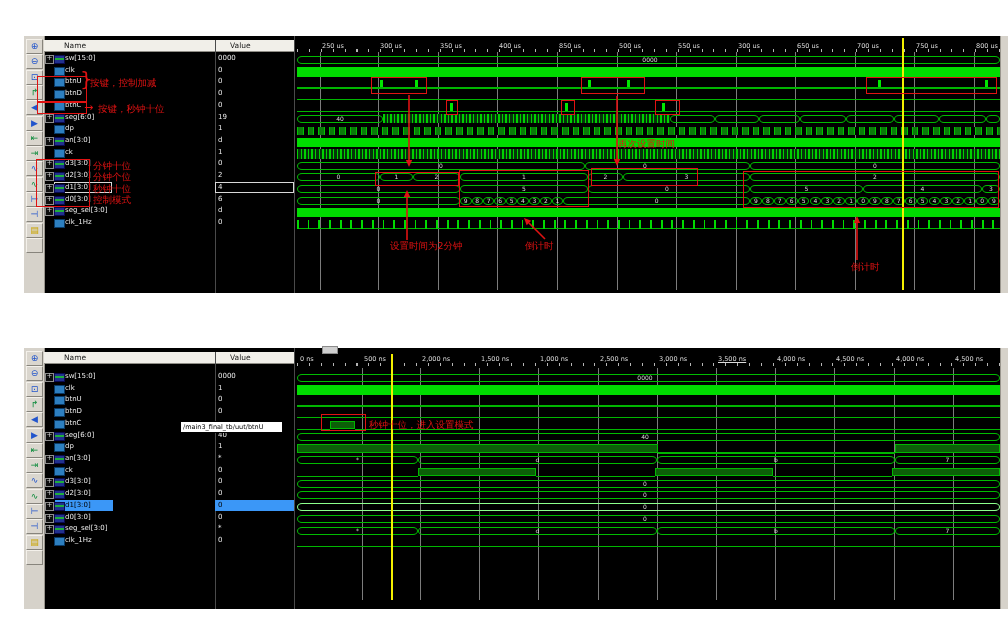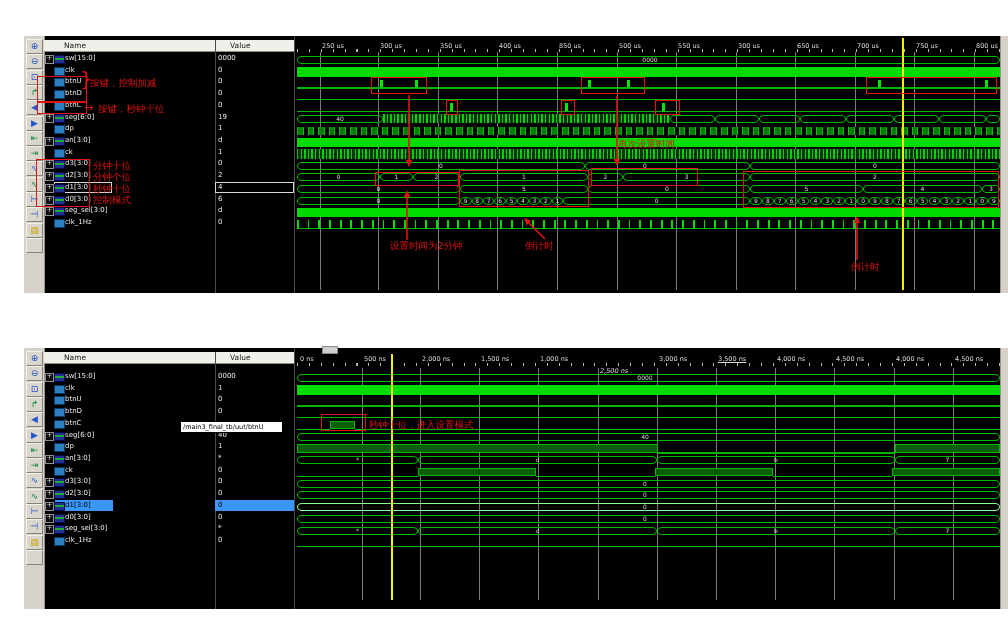--- a/index.html
+++ b/index.html
@@ -360,21 +360,21 @@
       <div class="abs hdrlab" style="left: 40px; top: 5px;">Name</div>
       <div class="abs hdrlab" style="left: 206px; top: 5px;">Value</div>
       <div class="abs vdiv" style="left: 191px; top: 4px; width: 1px; height: 257px;"></div>
       <div class="abs vdiv" style="left: 270px; top: 0px; width: 1px; height: 261px;"></div>
       <div class="abs scrollstrip" style="left: 976px; top: 0px; width: 8px; height: 261px;"></div>
       <div class="abs timelab" style="left: 276px; top: 7px;">0 ns</div>
       <div class="abs timelab" style="left: 340px; top: 7px;">500 ns</div>
       <div class="abs timelab" style="left: 398px; top: 7px;">2,000 ns</div>
       <div class="abs timelab" style="left: 457px; top: 7px;">1,500 ns</div>
       <div class="abs timelab" style="left: 516px; top: 7px;">1,000 ns</div>
-      <div class="abs timelab" style="left: 576px; top: 19px; font-style: italic;">2,500 ns</div>
+      <div class="abs timelab" style="left: 576px; top: 7px;">2,500 ns</div>
       <div class="abs timelab" style="left: 635px; top: 7px;">3,000 ns</div>
       <div class="abs timelab" style="left: 694px; top: 7px; text-decoration: underline;">3,500 ns</div>
       <div class="abs timelab" style="left: 753px; top: 7px;">4,000 ns</div>
       <div class="abs timelab" style="left: 812px; top: 7px;">4,500 ns</div>
       <div class="abs timelab" style="left: 872px; top: 7px;">4,000 ns</div>
       <div class="abs timelab" style="left: 931px; top: 7px;">4,500 ns</div>
       <div class="abs htick" style="left: 273px; top: 15px; width: 703px; height: 3px;"></div>
       <div class="abs grid" style="left: 338px; top: 20px; width: 1px; height: 232px;"></div>
       <div class="abs grid" style="left: 396px; top: 20px; width: 1px; height: 232px;"></div>
       <div class="abs grid" style="left: 455px; top: 20px; width: 1px; height: 232px;"></div>

